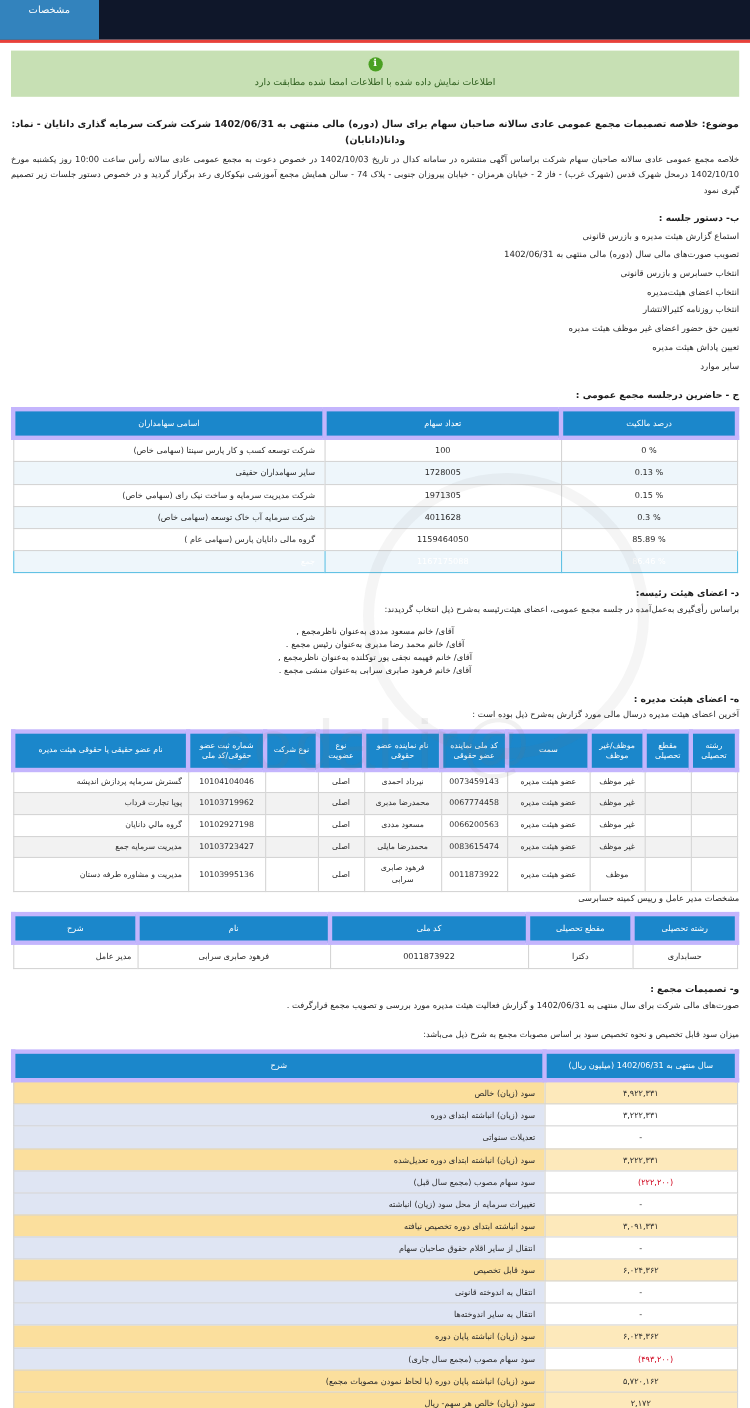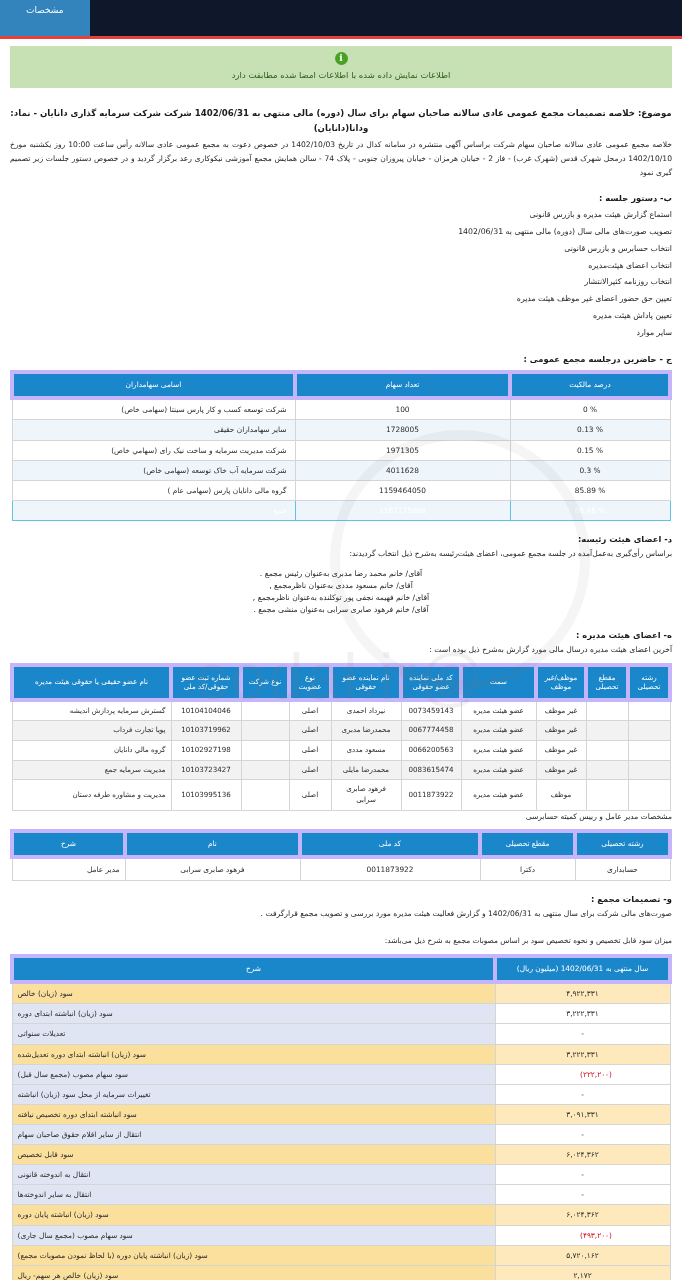--- a/index.html
+++ b/index.html
@@ -138,21 +138,21 @@
   table.board td, table.board th { font-size: 7.1px; }
   table.board tbody tr:nth-child(even) td { background: #f2f2f2; }
 
   table.ceo td { padding: 5px; }
 
   
   table.profit { margin-top: 7px; }
   table.profit th.c-desc { text-align: center; }
   table.profit th.c-val { width: 175px; }
   table.profit td.lbl {
-    text-align: left;
+    text-align: right;
     padding-right: 8px;
     background: #dfe5f3;
   }
   table.profit td.val { background: #ffffff; }
   table.profit tr.hl td.lbl { background: #fbdf9d; }
   table.profit tr.hl td.val { background: #fde9bb; }
   table.profit td.neg { color: #d0021b; padding-left: 32px; }
 
   .small-note {
     font-size: 7.4px;
@@ -271,22 +271,22 @@
         <td>% 86.46</td>
         <td>1167175088</td>
         <td class="rt">جمع</td>
       </tr>
     </tbody>
   </table>
 
   <div class="sec-head">د- اعضای هیئت رئیسه:</div>
   <div class="para">براساس رأی‌گیری به‌عمل‌آمده در جلسه مجمع عمومی، اعضای هیئت‌رئیسه به‌شرح ذیل انتخاب گردیدند:</div>
   <div class="ros">
+    <div>آقای/ خانم  مسعود مددی  به‌عنوان ناظرمجمع ,</div>
     <div>آقای/ خانم  محمد رضا مدبری  به‌عنوان رئیس مجمع .</div>
-    <div>آقای/ خانم  مسعود مددی  به‌عنوان ناظرمجمع ,</div>
     <div>آقای/ خانم  فهیمه نجفی پور توکلنده  به‌عنوان ناظرمجمع ,</div>
     <div>آقای/ خانم  فرهود صابری سرابی  به‌عنوان منشی مجمع .</div>
   </div>
 
   <div class="sec-head">ه- اعضای هیئت مدیره :</div>
   <div class="para">آخرین اعضای هیئت مدیره درسال مالی مورد گزارش به‌شرح ذیل بوده است :</div>
   <table class="board">
     <thead>
       <tr>
         <th style="width:42px">رشته تحصیلی</th>

